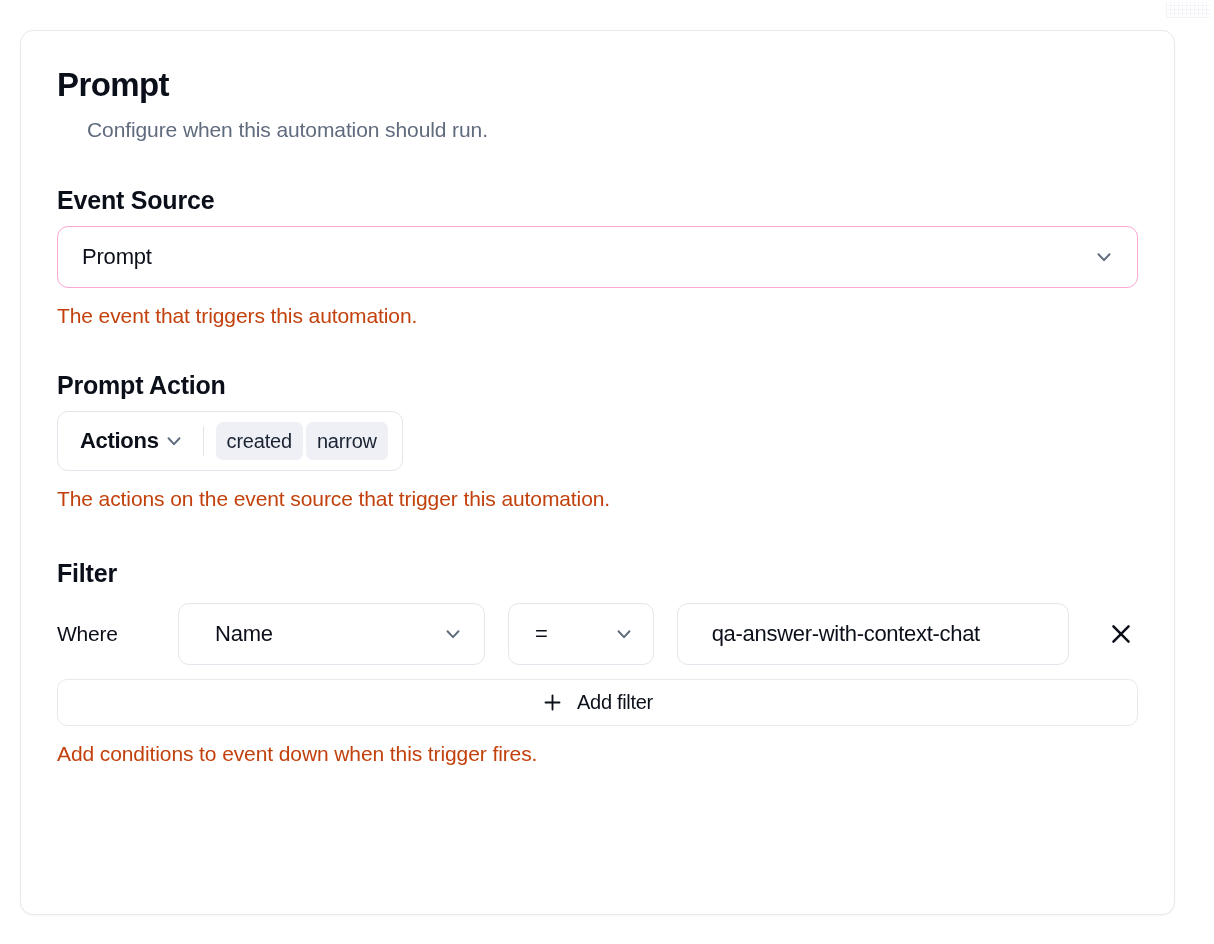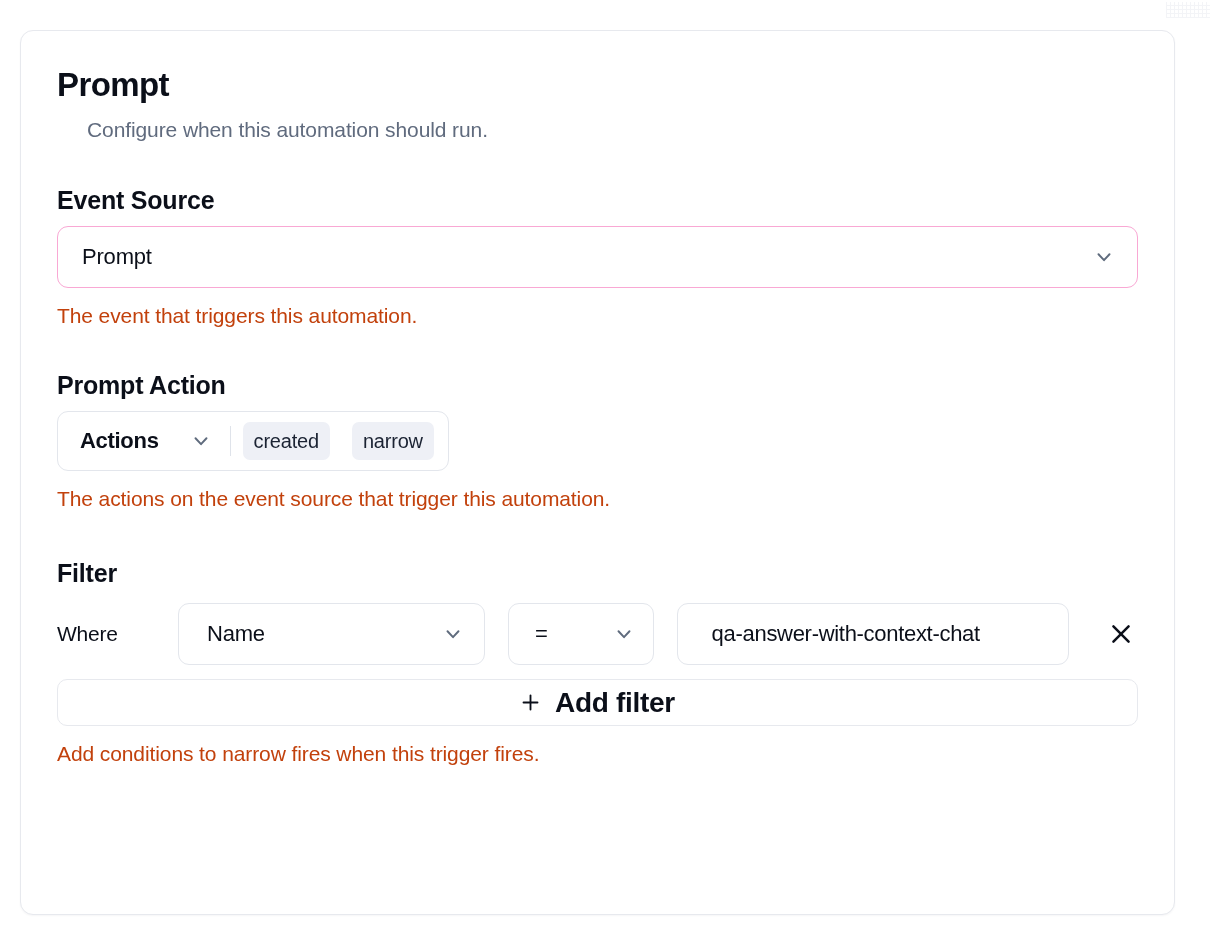--- a/index.html
+++ b/index.html
@@ -114,41 +114,41 @@
     background: #ffffff;
     border: 1px solid #e3e6ec;
     border-radius: 11px;
     padding: 0 14px 0 22px;
     gap: 0;
   }
 
   .action-combo .combo-trigger {
     display: inline-flex;
     align-items: center;
-    gap: 31px;
+    gap: 4px;
     cursor: pointer;
     padding-right: 18px;
   }
 
   .action-combo .combo-label {
     font-size: 22px;
     font-weight: 700;
     color: #0b0f19;
     letter-spacing: -0.3px;
   }
 
   .vdiv {
     width: 1px;
     height: 30px;
     background: #dfe3ea;
     flex: none;
     margin-right: 12px;
   }
 
-  .chips { display: inline-flex; align-items: center; gap: 22px; }
+  .chips { display: inline-flex; align-items: center; gap: 3px; }
 
   .chip {
     background: #eef0f6;
     border-radius: 7px;
     padding: 7px 11px;
     font-size: 20px;
     line-height: 24px;
     color: #1b2333;
     font-weight: 400;
     letter-spacing: -0.2px;
@@ -177,21 +177,21 @@
     border: 1px solid #e3e6ec;
     border-radius: 11px;
     display: flex;
     align-items: center;
     cursor: pointer;
   }
 
   .ctrl-field {
     width: 313px;
     justify-content: space-between;
-    padding: 0 20px 0 28px;
+    padding: 0 20px 0 36px;
   }
   .ctrl-field .value {
     font-size: 22px;
     color: #0b0f19;
     letter-spacing: -0.2px;
   }
 
   .ctrl-op {
     width: 148px;
     justify-content: space-between;
@@ -243,23 +243,23 @@
     gap: 14px;
     cursor: pointer;
   }
   .add-filter .plus {
     width: 21px; height: 21px;
     color: #0b0f19;
     display: block;
   }
   .add-filter .plus svg { display: block; width: 100%; height: 100%; }
   .add-filter .add-label {
-    font-size: 28px;
-    color: #0b0f19;
-    font-weight: 700;
+    font-size: 20px;
+    color: #0b0f19;
+    font-weight: 400;
     letter-spacing: -0.3px;
   }
 
   .corner-artifact {
     position: absolute;
     right: 4px;
     top: 2px;
     width: 44px;
     height: 16px;
     opacity: 0.35;
@@ -357,17 +357,17 @@
       <div class="add-filter">
         <span class="plus">
           <svg viewBox="0 0 24 24" fill="none" stroke="currentColor" stroke-width="2.1" stroke-linecap="round">
               <line x1="12" y1="4" x2="12" y2="20"></line>
               <line x1="4" y1="12" x2="20" y2="12"></line>
             </svg>
         </span>
         <span class="add-label">Add filter</span>
       </div>
 
-      <div class="field-hint">Add conditions to narrow fires when this trigger fires.</div>
+      <div class="field-hint">Add conditions to event down when this trigger fires.</div>
     </div>
 
   </div>
 </div>
 
 </body></html>

